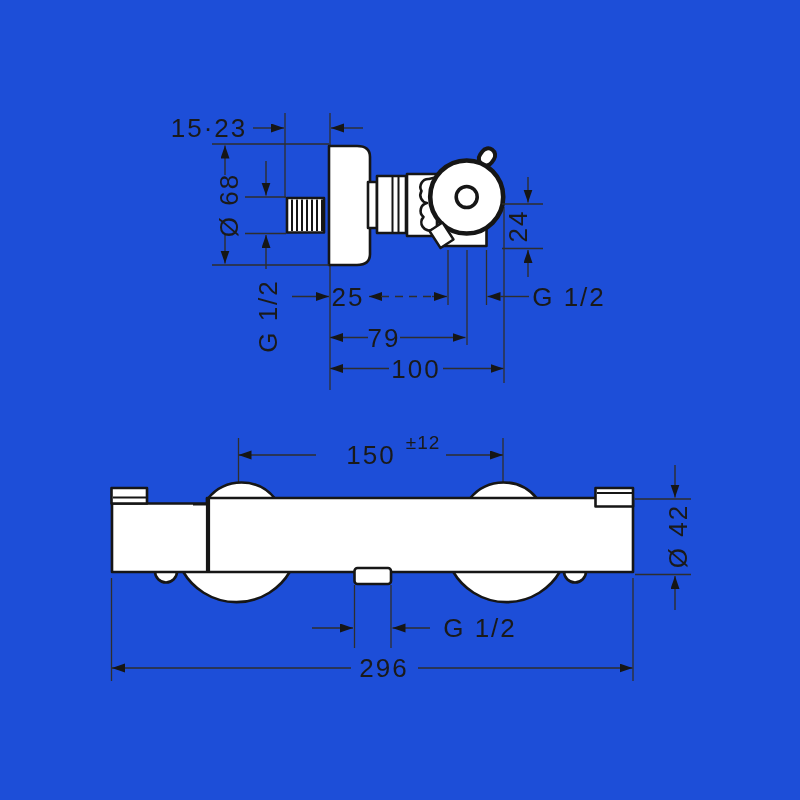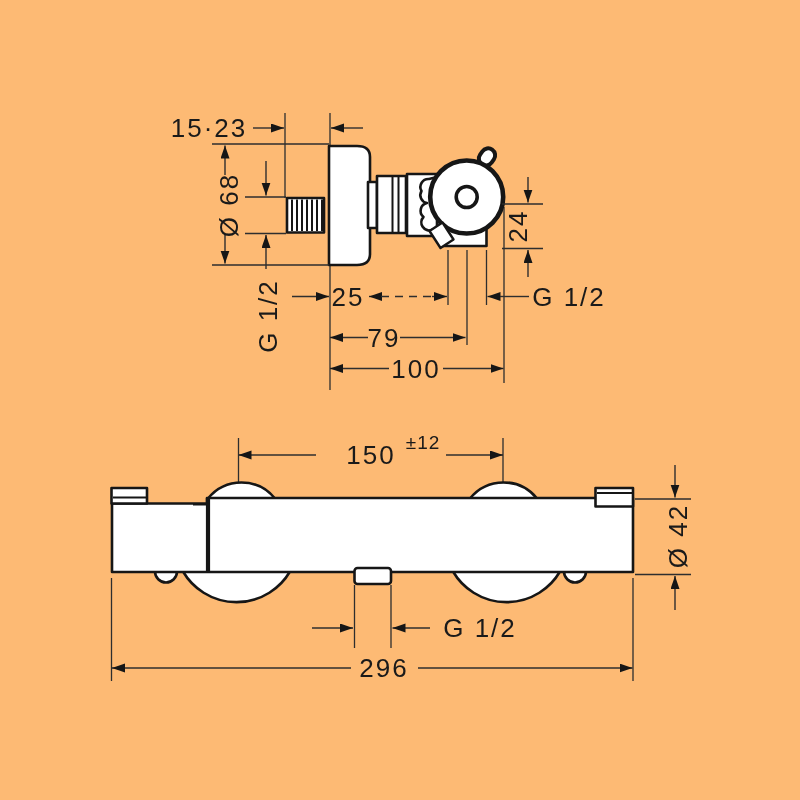--- a/index.html
+++ b/index.html
@@ -1,16 +1,16 @@
 <!DOCTYPE html>
 <html><head>
 <meta charset="utf-8">
 <style>
   html,body{margin:0;padding:0;background:#fff;}
-  .stage{width:800px;height:800px;background:#fdba74;position:relative;overflow:hidden;}
+  .stage{width:800px;height:800px;background:#1d4ed8;position:relative;overflow:hidden;}
   svg{display:block;}
   .part{fill:#fff;stroke:#161616;stroke-width:2.6;stroke-linejoin:round;}
   .part-thick{fill:#fff;stroke:#161616;stroke-width:4.6;stroke-linejoin:round;}
   .detail{fill:none;stroke:#161616;stroke-width:2;}
   .dim{fill:none;stroke:#2e2e2e;stroke-width:1.4;}
   .ext{fill:none;stroke:#2e2e2e;stroke-width:1.3;}
   .dash{stroke-dasharray:8 6;}
   .lbl{font-family:"Liberation Sans", sans-serif;font-size:26px;letter-spacing:2px;fill:#1a1a1a;}
   .lbl-sup{font-family:"Liberation Sans", sans-serif;font-size:19px;letter-spacing:1px;fill:#1a1a1a;}
 </style>

